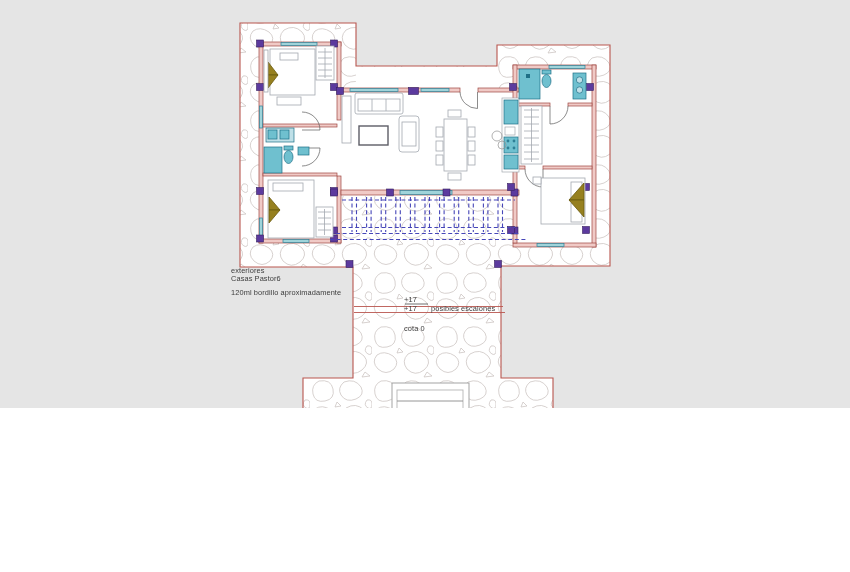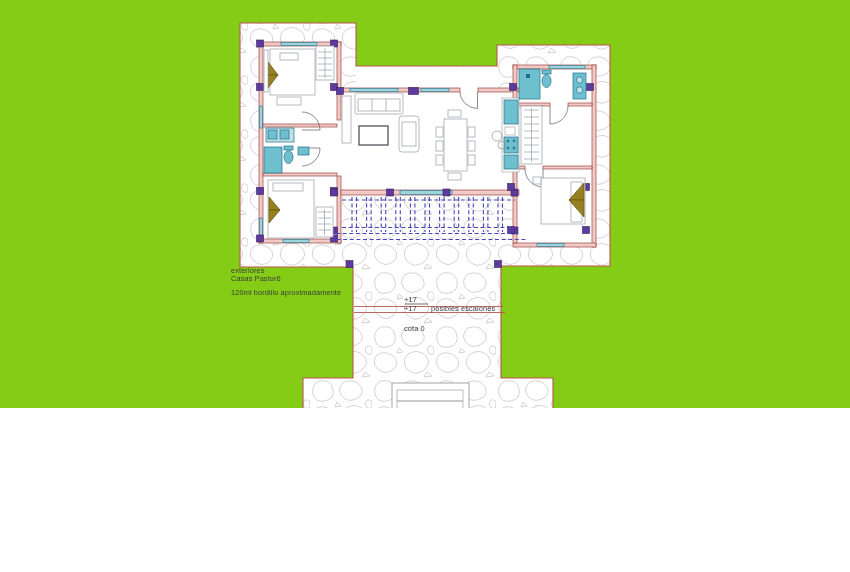--- a/index.html
+++ b/index.html
@@ -1,19 +1,19 @@
 <!DOCTYPE html>
 <html><head>
 <meta charset="utf-8">
 <style>
   html,body{margin:0;padding:0;background:#fff;}
   .sheet{
     position:relative;
     width:850px;height:408px;
-    background:#84cc16;
+    background:#e5e5e5;
     font-family:"Liberation Sans", sans-serif;
     overflow:hidden;
   }
   svg{position:absolute;left:0;top:0;}
   text{fill:#3c3c3c;font-family:"Liberation Sans",sans-serif;font-size:7.4px;letter-spacing:0.1px;}
 </style>
 </head>
 <body>
 
 <div class="sheet">

